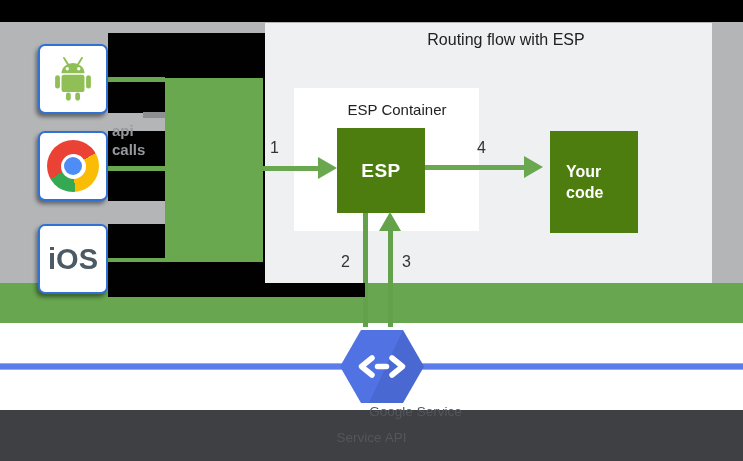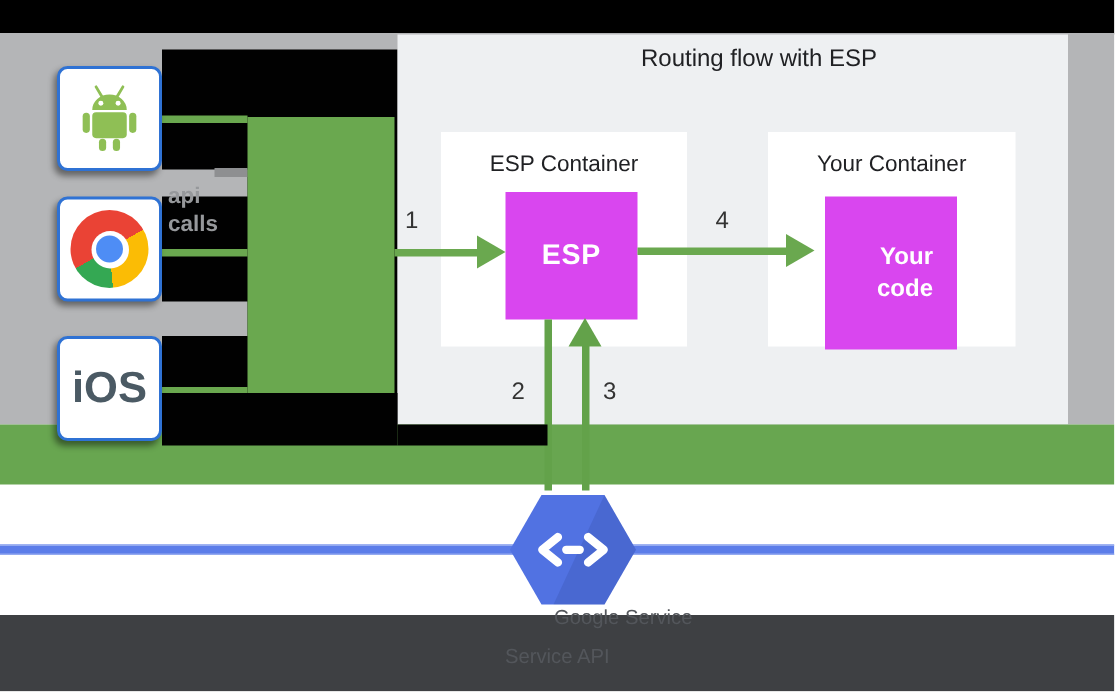--- a/index.html
+++ b/index.html
@@ -17,26 +17,26 @@
             line-height:19px;white-space:normal;}
   .greenrect{left:165px;top:78px;width:98px;height:184px;background:#6aa84f;}
   .conn{background:#6aa84f;height:5px;width:57px;left:108px;}
   .conn.android{top:77px;} .conn.chrome{top:166px;} .conn.ios{top:258px;}
   
   .panel{left:265px;top:23px;width:447px;height:260px;background:#eef0f2;}
   .paneltitle{left:265px;top:31px;width:482px;text-align:center;color:#202124;
               font-size:16px;font-weight:500;}
   .greenbar{left:0;top:283px;width:743px;height:40px;background:#68a650;}
   .container-box{background:#fff;top:88px;height:143px;}
-  .esp-container{left:294px;width:164px;}
+  .esp-container{left:294px;width:164px;padding-left:21px;}
   .your-container{left:512px;width:165px;}
   .container-title{width:100%;text-align:center;margin-top:13px;color:#202124;
                    font-size:15px;font-weight:500;}
-  .bluebox{background:#d946ef;color:#fff;font-weight:bold;display:flex;
-           align-items:center;justify-content:center;text-align:right;}
+  .bluebox{background:#4d7c0f;color:#fff;font-weight:bold;display:flex;
+           align-items:center;justify-content:center;text-align:left;}
   .espbox{left:337px;top:128px;width:88px;height:85px;font-size:19px;letter-spacing:.5px;}
   .yourcodebox{left:550px;top:131px;width:88px;height:102px;font-size:16px;line-height:21px;}
   .yourcodebox .wrap{width:56px;}
   
   .hline{background:#6aa84f;height:5px;}
   .a1line{left:263px;top:166px;width:56px;}
   .a4line{left:425px;top:165px;width:100px;}
   .headR{width:0;height:0;border-top:11px solid transparent;border-bottom:11px solid transparent;
          border-left:19px solid #6aa84f;}
   .a1head{left:318px;top:157px;} .a4head{left:524px;top:156px;}
@@ -89,23 +89,20 @@
   <div class="abs conn chrome"></div>
   <div class="abs conn ios"></div>
 
   <div class="abs panel"></div>
   <div class="abs paneltitle">Routing flow with ESP</div>
 
   <div class="abs greenbar"></div>
 
   <div class="abs container-box esp-container">
     <div class="container-title">ESP Container</div>
-  </div>
-  <div class="abs container-box your-container">
-    <div class="container-title">Your Container</div>
   </div>
 
   <div class="abs bluebox espbox">ESP</div>
   <div class="abs bluebox yourcodebox">
     <div class="wrap">Your code</div>
   </div>
 
   <div class="abs hline a1line"></div>
   <div class="abs headR a1head"></div>
   <div class="abs stepnum n1">1</div>

